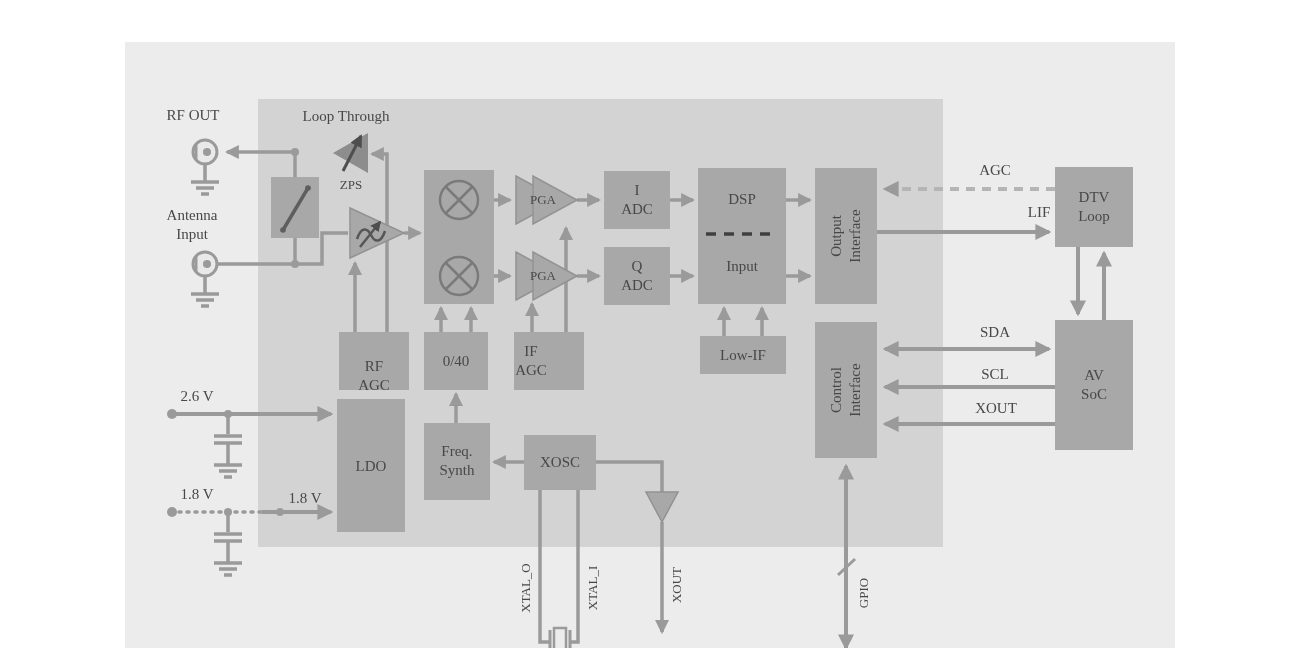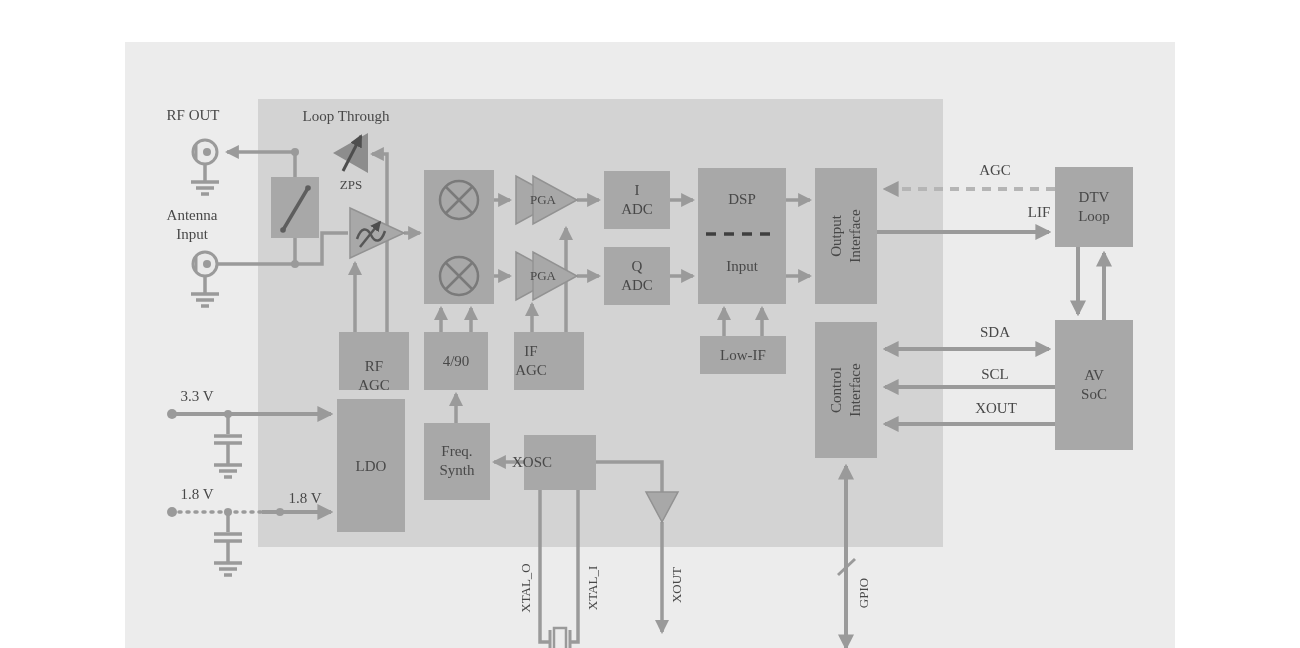--- a/index.html
+++ b/index.html
@@ -217,52 +217,52 @@
 
       <path class="tri" d="M646,450 L678,450 L662,480 Z"></path>
     </g>
   </svg>
 
   <div class="lbl" style="left:193px;top:73px">RF OUT</div>
   <div class="lbl" style="left:192px;top:183px">Antenna
 Input</div>
   <div class="lbl" style="left:346px;top:74px">Loop Through</div>
   <div class="lbl sm" style="left:351px;top:143px">ZPS</div>
-  <div class="lbl" style="left:197px;top:354px">3.3 V</div>
+  <div class="lbl" style="left:197px;top:354px">2.6 V</div>
   <div class="lbl" style="left:197px;top:452px">1.8 V</div>
   <div class="lbl" style="left:305px;top:456px">1.8 V</div>
   <div class="lbl" style="left:995px;top:128px">AGC</div>
   <div class="lbl" style="left:1039px;top:170px">LIF</div>
   <div class="lbl" style="left:995px;top:290px">SDA</div>
   <div class="lbl" style="left:995px;top:332px">SCL</div>
   <div class="lbl" style="left:996px;top:366px">XOUT</div>
   <div class="lbl vlbl sm" style="left:526px;top:546px">XTAL_O</div>
   <div class="lbl vlbl sm" style="left:593px;top:546px">XTAL_I</div>
   <div class="lbl vlbl sm" style="left:677px;top:543px">XOUT</div>
   <div class="lbl vlbl sm" style="left:864px;top:551px">GPIO</div>
 
   <div class="lbl" style="left:374px;top:334px">RF
 AGC</div>
-  <div class="lbl" style="left:456px;top:319px">4/90</div>
+  <div class="lbl" style="left:456px;top:319px">0/40</div>
   <div class="lbl" style="left:531px;top:319px">IF
 AGC</div>
   <div class="lbl sm" style="left:543px;top:158px">PGA</div>
   <div class="lbl sm" style="left:543px;top:234px">PGA</div>
   <div class="lbl" style="left:637px;top:158px">I
 ADC</div>
   <div class="lbl" style="left:637px;top:234px">Q
 ADC</div>
   <div class="lbl" style="left:742px;top:157px">DSP</div>
   <div class="lbl" style="left:742px;top:224px">Input</div>
   <div class="lbl vlbl" style="left:846px;top:194px">Output
 Interface</div>
   <div class="lbl" style="left:743px;top:313px">Low-IF</div>
   <div class="lbl vlbl" style="left:846px;top:348px">Control
 Interface</div>
   <div class="lbl" style="left:371px;top:424px">LDO</div>
   <div class="lbl" style="left:457px;top:419px">Freq.
 Synth</div>
-  <div class="lbl" style="left:532px;top:420px">XOSC</div>
+  <div class="lbl" style="left:560px;top:420px">XOSC</div>
   <div class="lbl" style="left:1094px;top:165px">DTV
 Loop</div>
   <div class="lbl" style="left:1094px;top:343px">AV
 SoC</div>
 </div>
 
 </body></html>

